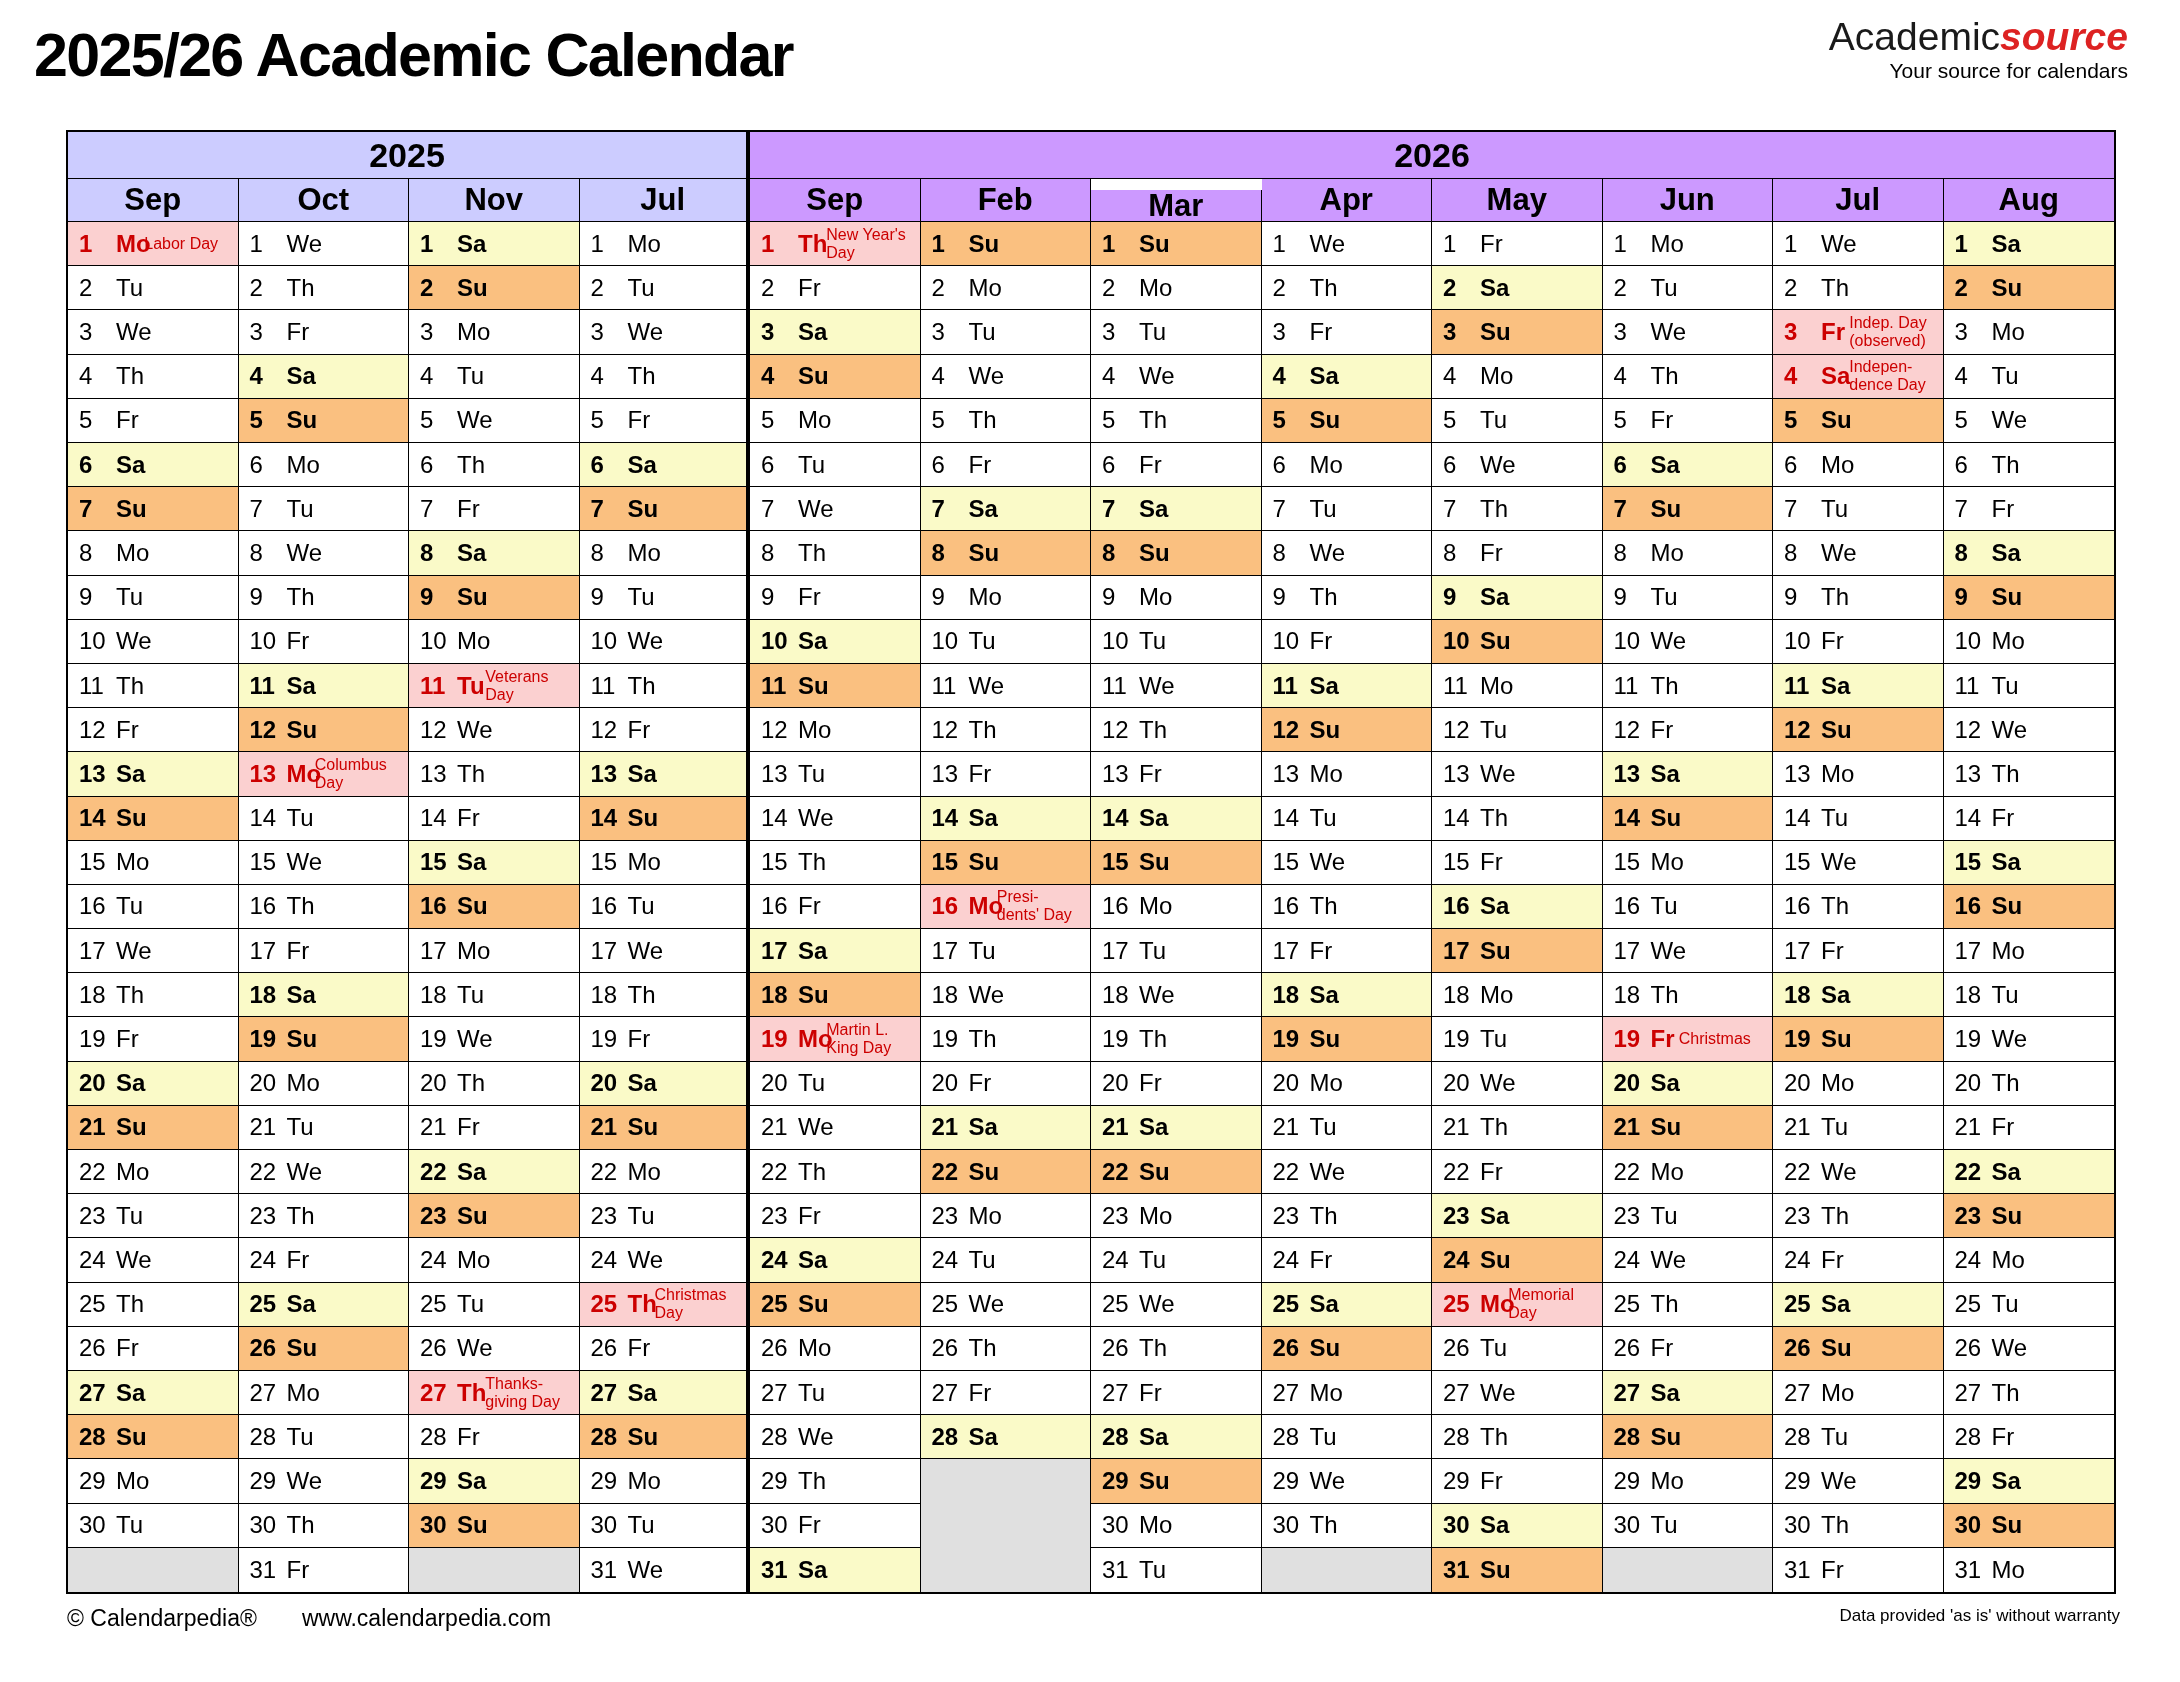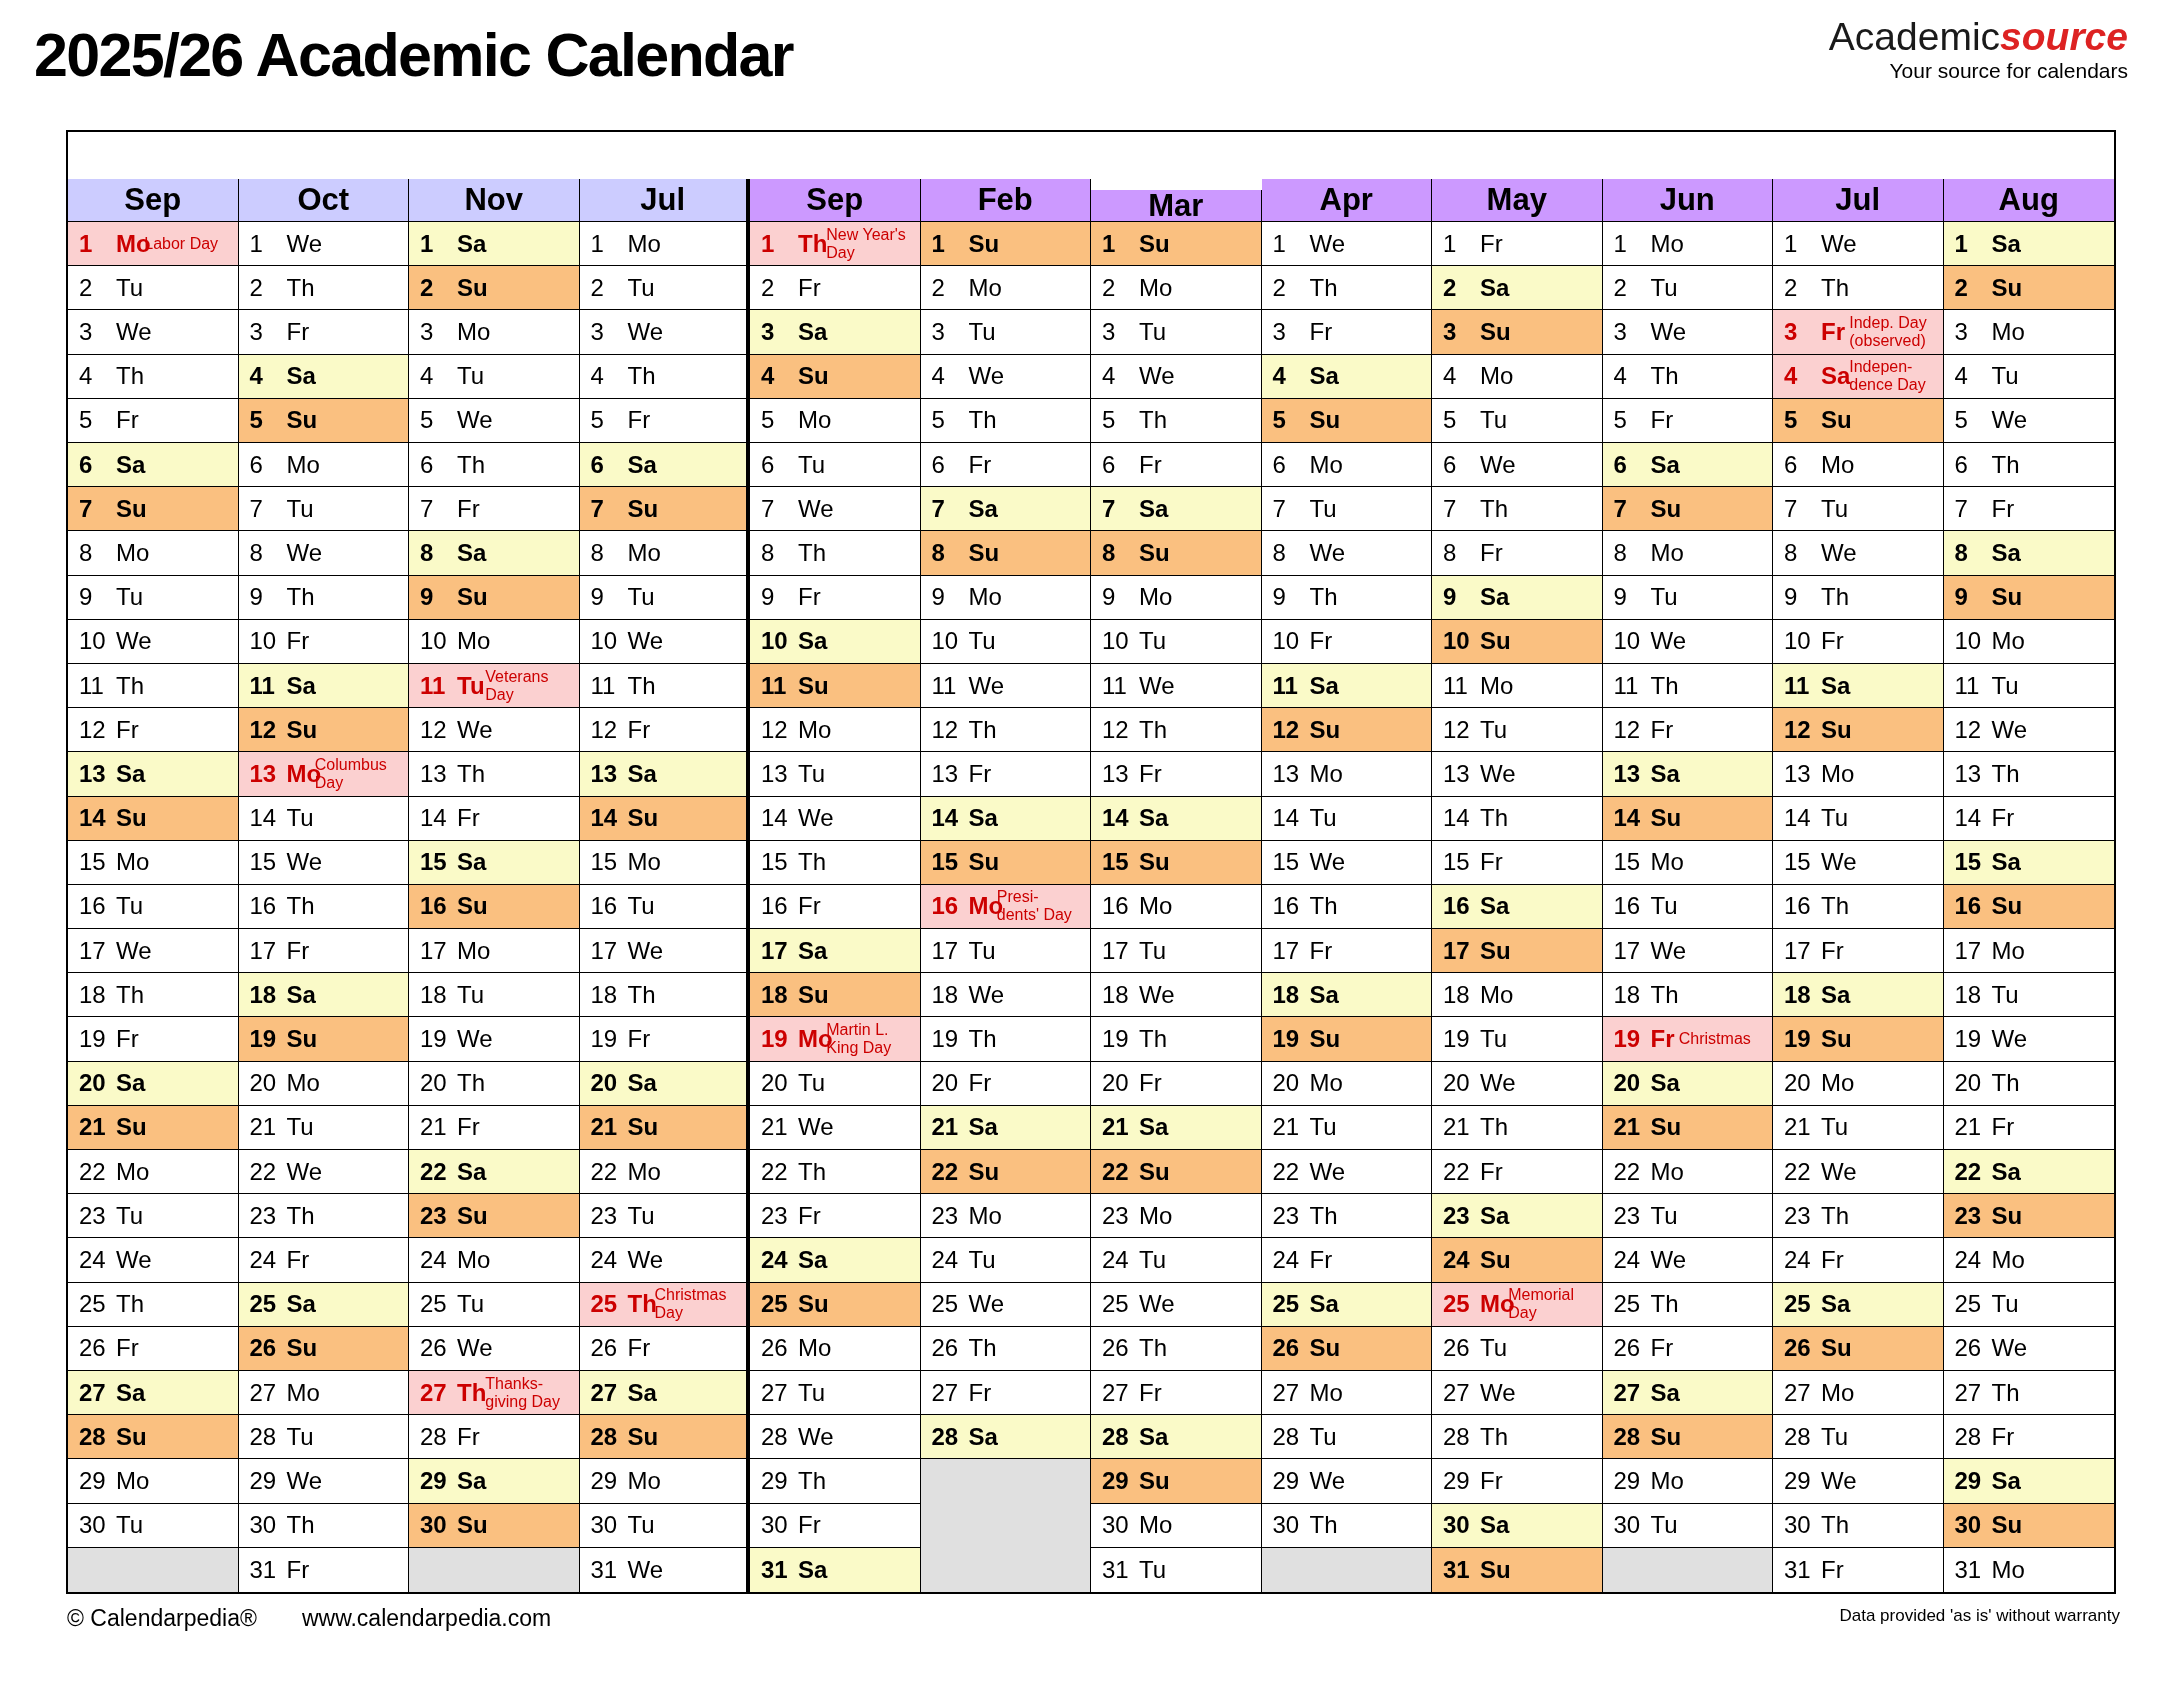--- a/index.html
+++ b/index.html
@@ -53,20 +53,22 @@
 <body>
 
 <div class="page-title">2025/26 Academic Calendar</div>
 
 <div class="logo">
   <div class="logo-main"><span>Academic</span><span class="brand-red">source</span></div>
   <div class="logo-tagline">Your source for calendars</div>
 </div>
 
 <div class="calendar">
+    <div class="cell yr y25 rdiv" style="grid-area: 1 / 1 / auto / span 4;">2025</div>
+    <div class="cell yr y26 lastcol" style="grid-area: 1 / 5 / auto / span 8;">2026</div>
     <div class="cell mh y25" style="grid-area: 2 / 1;">Sep</div>
     <div class="cell mh y25" style="grid-area: 2 / 2;">Oct</div>
     <div class="cell mh y25" style="grid-area: 2 / 3;">Nov</div>
     <div class="cell mh y25 rdiv" style="grid-area: 2 / 4;">Jul</div>
     <div class="cell mh y26" style="grid-area: 2 / 5;">Sep</div>
     <div class="cell mh y26" style="grid-area: 2 / 6;">Feb</div>
     <div class="cell mh y26" style="grid-area: 2 / 7; margin-top: 11px;">Mar</div>
     <div class="cell mh y26" style="grid-area: 2 / 8;">Apr</div>
     <div class="cell mh y26" style="grid-area: 2 / 9;">May</div>
     <div class="cell mh y26" style="grid-area: 2 / 10;">Jun</div>

